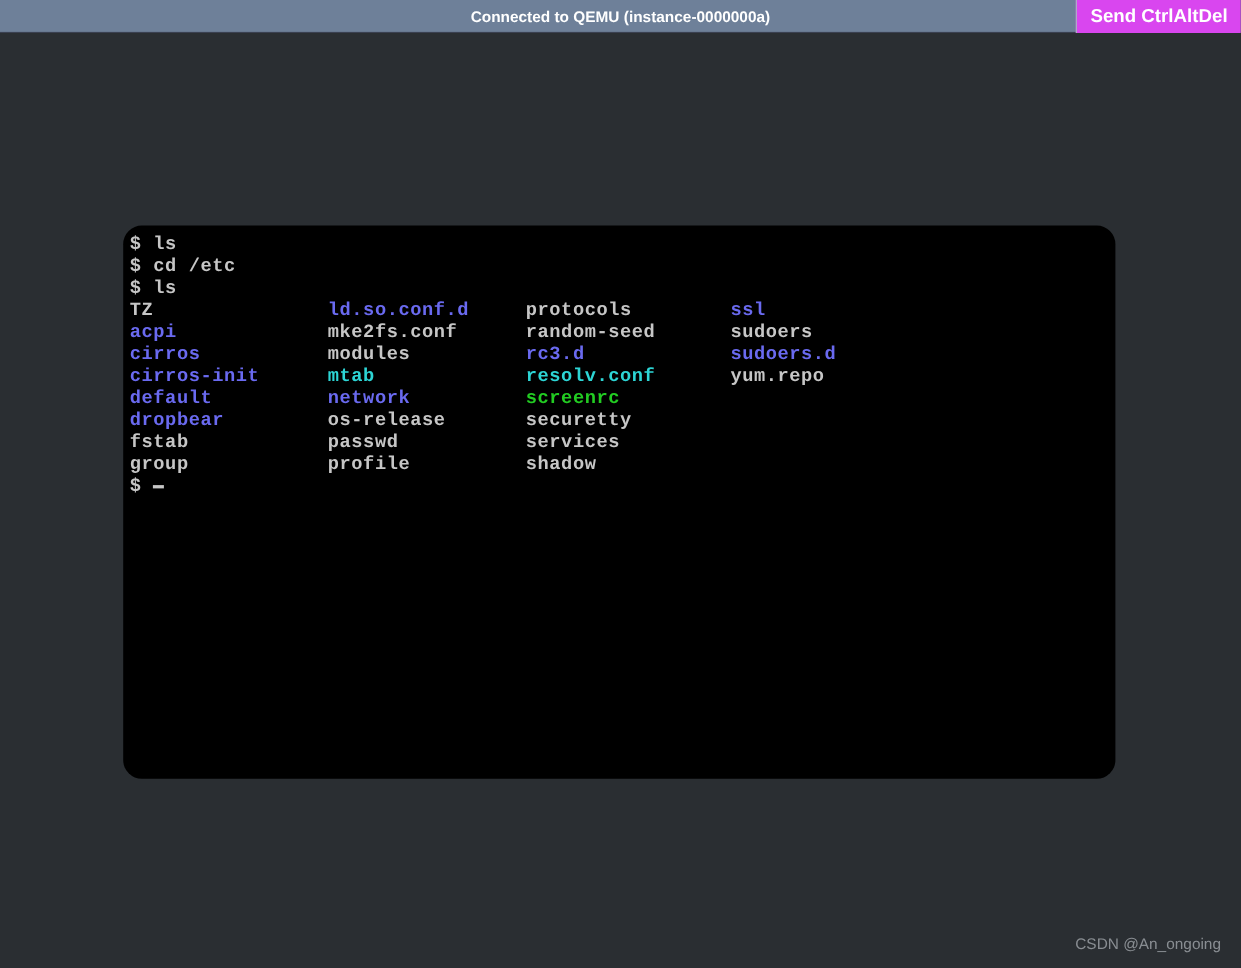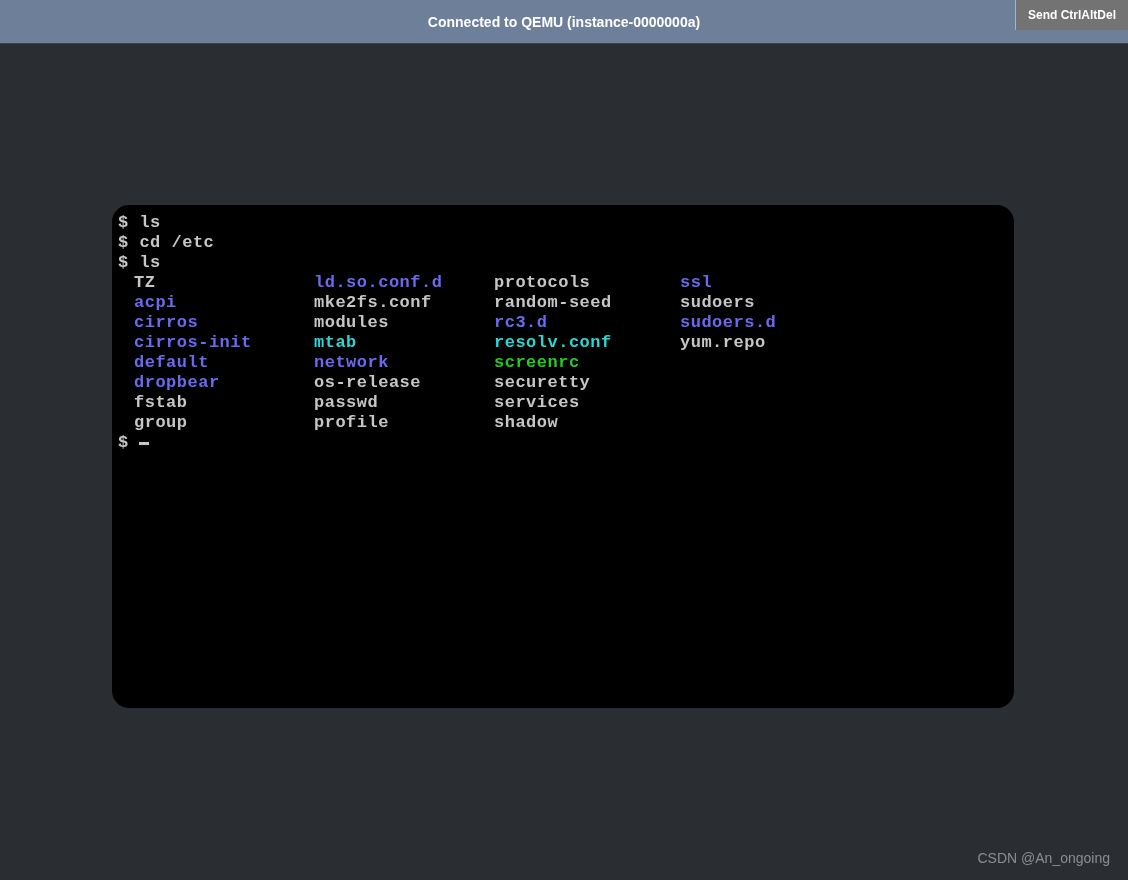--- a/index.html
+++ b/index.html
@@ -10,42 +10,42 @@
     body {
       width: 1128px;
       height: 880px;
       background: #2a2e32;
       font-family: Arial, sans-serif;
       position: relative;
       overflow: hidden;
     }
     .header-bar {
       width: 100%;
-      height: 44px;
+      height: 30px;
       background: #6e8099;
       display: flex;
       align-items: center;
       justify-content: center;
       position: relative;
       border-bottom: 1px solid #3a4050;
     }
     .header-title {
       color: #ffffff;
       font-size: 14px;
       font-weight: bold;
     }
     .send-btn {
       position: absolute;
       right: 0;
       top: 0;
       height: 30px;
       padding: 0 12px;
-      background: #737373;
+      background: #d946ef;
       color: #ffffff;
-      font-size: 12px;
+      font-size: 17px;
       font-weight: bold;
       border: none;
       border-left: 1px solid #aab5c5;
       cursor: pointer;
       display: flex;
       align-items: center;
     }
     .console-container {
       position: absolute;
       left: 112px;
@@ -60,21 +60,20 @@
       color: #c6c6c6;
       font-weight: bold;
       letter-spacing: 0.5px;
       border-radius: 17px;
     }
     .term-line {
       white-space: pre;
     }
     .listing {
       display: flex;
-      margin-left: 16px;
     }
     .col {
       display: flex;
       flex-direction: column;
     }
     .col0 { width: 180px; }
     .col1 { width: 180px; }
     .col2 { width: 180px; }
     .col3 { width: 186px; }
     .col4 { width: 170px; }

